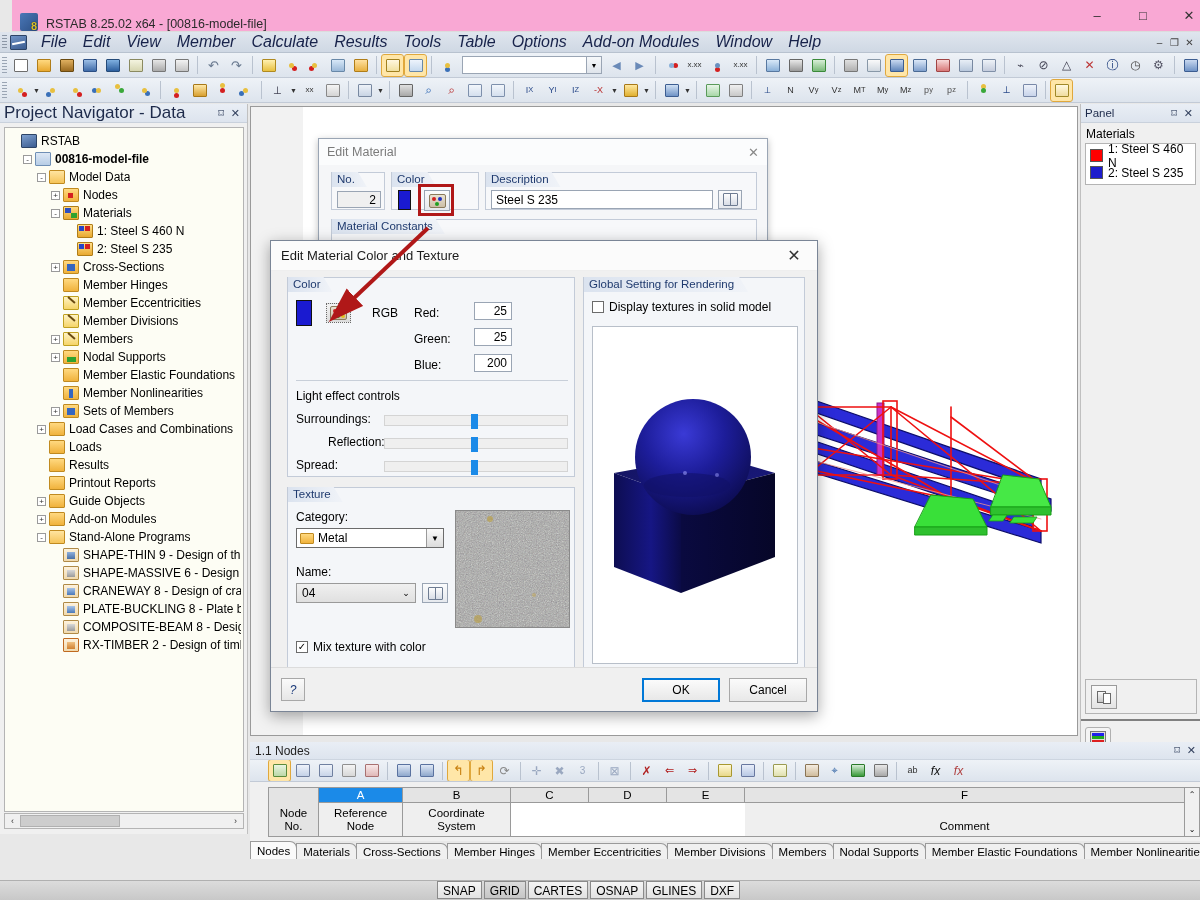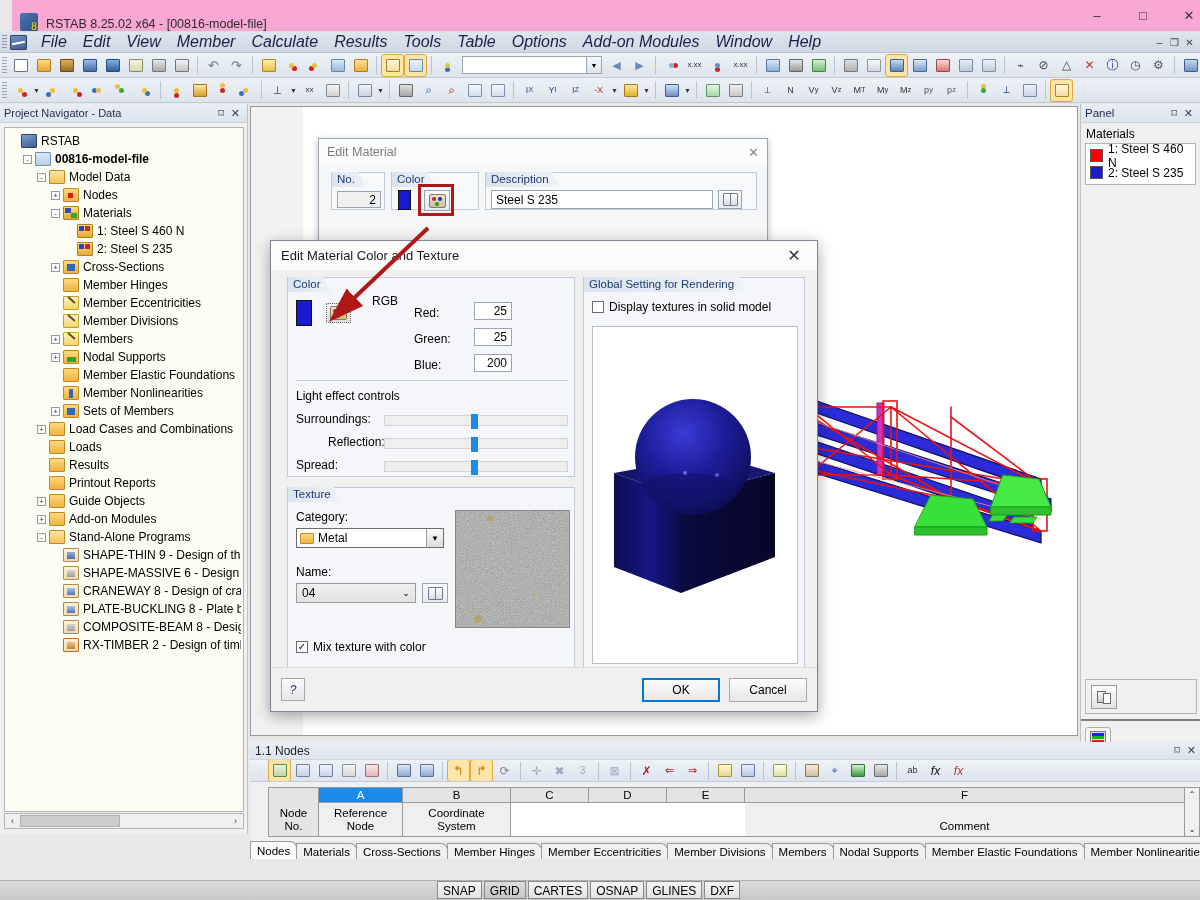--- a/index.html
+++ b/index.html
@@ -62,21 +62,21 @@
   .combo{width:140px;height:18px;background:#fff;border:1px solid #9aa5b4;margin:0 3px;flex:none;
      display:flex;align-items:center;}
   .combo .cb{margin-left:auto;width:15px;height:16px;background:linear-gradient(#f6f8fa,#dfe4eb);
      border-left:1px solid #9aa5b4;display:flex;align-items:center;justify-content:center;font-size:7px;}
 
   
   .navigator{position:absolute;left:0;top:104px;width:248px;height:730px;background:#f0f0f0;
      border-right:1px solid #c0c0c0;}
   .nav-head{height:19px;background:linear-gradient(#e9eef5,#dde4ee);display:flex;align-items:center;
      padding:0 4px;border-bottom:1px solid #c9d1dc;}
-  .nav-head .t{font-size:11px;color:#1d2a4a;text-align:center;}
+  .nav-head .t{font-size:17px;color:#1d2a4a;text-align:center;}
   .nav-head .ic{margin-left:auto;display:flex;gap:7px;padding-right:3px;color:#33415e;font-size:11px;}
   .nav-body{position:absolute;left:4px;top:23px;width:240px;height:685px;background:#fdfdf4;
      border:1px solid #b4b4b4;overflow:hidden;}
   .tree{padding:4px 2px 2px 4px;font-size:12px;}
   .node{display:flex;align-items:center;height:18px;white-space:nowrap;position:relative;}
   .exp{width:9px;height:9px;border:1px solid #9a9a9a;background:#fff;font-size:8px;line-height:7px;
      text-align:center;color:#333;margin-right:3px;flex:none;font-family:"Liberation Sans",sans-serif;}
   .spacer{width:9px;margin-right:3px;flex:none;}
   .ico{width:16px;height:14px;margin-right:4px;flex:none;position:relative;border-radius:1px;}
   .ic-folder{background:linear-gradient(#ffd980,#f0b23c);border:1px solid #c08a20;}
@@ -892,20 +892,23 @@
     </div>
 
     <div class="gbox" style="position:absolute;left:166px;top:33px;width:272px;height:38px;">
       <div class="lg">Description</div>
       <div class="fld" style="position:absolute;left:5px;top:17px;width:222px;height:19px;">Steel S 235</div>
       <div class="btn" style="position:absolute;left:232px;top:17px;width:24px;height:19px;">
         <span class="bookicon"></span>
       </div>
     </div>
 
+    <div class="gbox" style="position:absolute;left:12px;top:80px;width:426px;height:30px;">
+      <div class="lg">Material Constants</div>
+    </div>
 
     <div style="position:absolute;left:99px;top:45px;width:36px;height:32px;border:3px solid #b01818;"></div>
   </div>
 
   <div class="dlg">
     <div class="dlg-cap">
       <div class="t">Edit Material Color and Texture</div>
       <div class="x">✕</div>
     </div>
 
@@ -917,21 +920,21 @@
         <div style="position:absolute;left:8px;top:22px;width:16px;height:26px;background:#1a1ad0;border:1px solid #111;"></div>
         <div style="position:absolute;left:38px;top:25px;width:25px;height:20px;border:1px dotted #6a6a6a;
              background:linear-gradient(#f2f2f2,#dcdcdc);display:flex;align-items:center;justify-content:center;">
           <span class="palicon">
             <i style="left:2px;top:2px;background:#d02020;"></i>
             <i style="left:8px;top:2px;background:#2030c0;"></i>
             <i style="left:5px;top:7px;background:#20a020;"></i>
             <i style="left:10px;top:7px;background:#e0c020;"></i>
           </span>
         </div>
-        <div class="lbl" style="position:absolute;left:84px;top:16px;">RGB</div>
+        <div class="lbl" style="position:absolute;left:84px;top:28px;">RGB</div>
 
         <div class="lbl" style="position:absolute;left:126px;top:28px;">Red:</div>
         <div class="fld" style="position:absolute;left:186px;top:24px;width:38px;height:18px;justify-content:flex-end;">25</div>
 
         <div class="lbl" style="position:absolute;left:126px;top:54px;">Green:</div>
         <div class="fld" style="position:absolute;left:186px;top:50px;width:38px;height:18px;justify-content:flex-end;">25</div>
 
         <div class="lbl" style="position:absolute;left:126px;top:80px;">Blue:</div>
         <div class="fld" style="position:absolute;left:186px;top:76px;width:38px;height:18px;justify-content:flex-end;">200</div>
 

